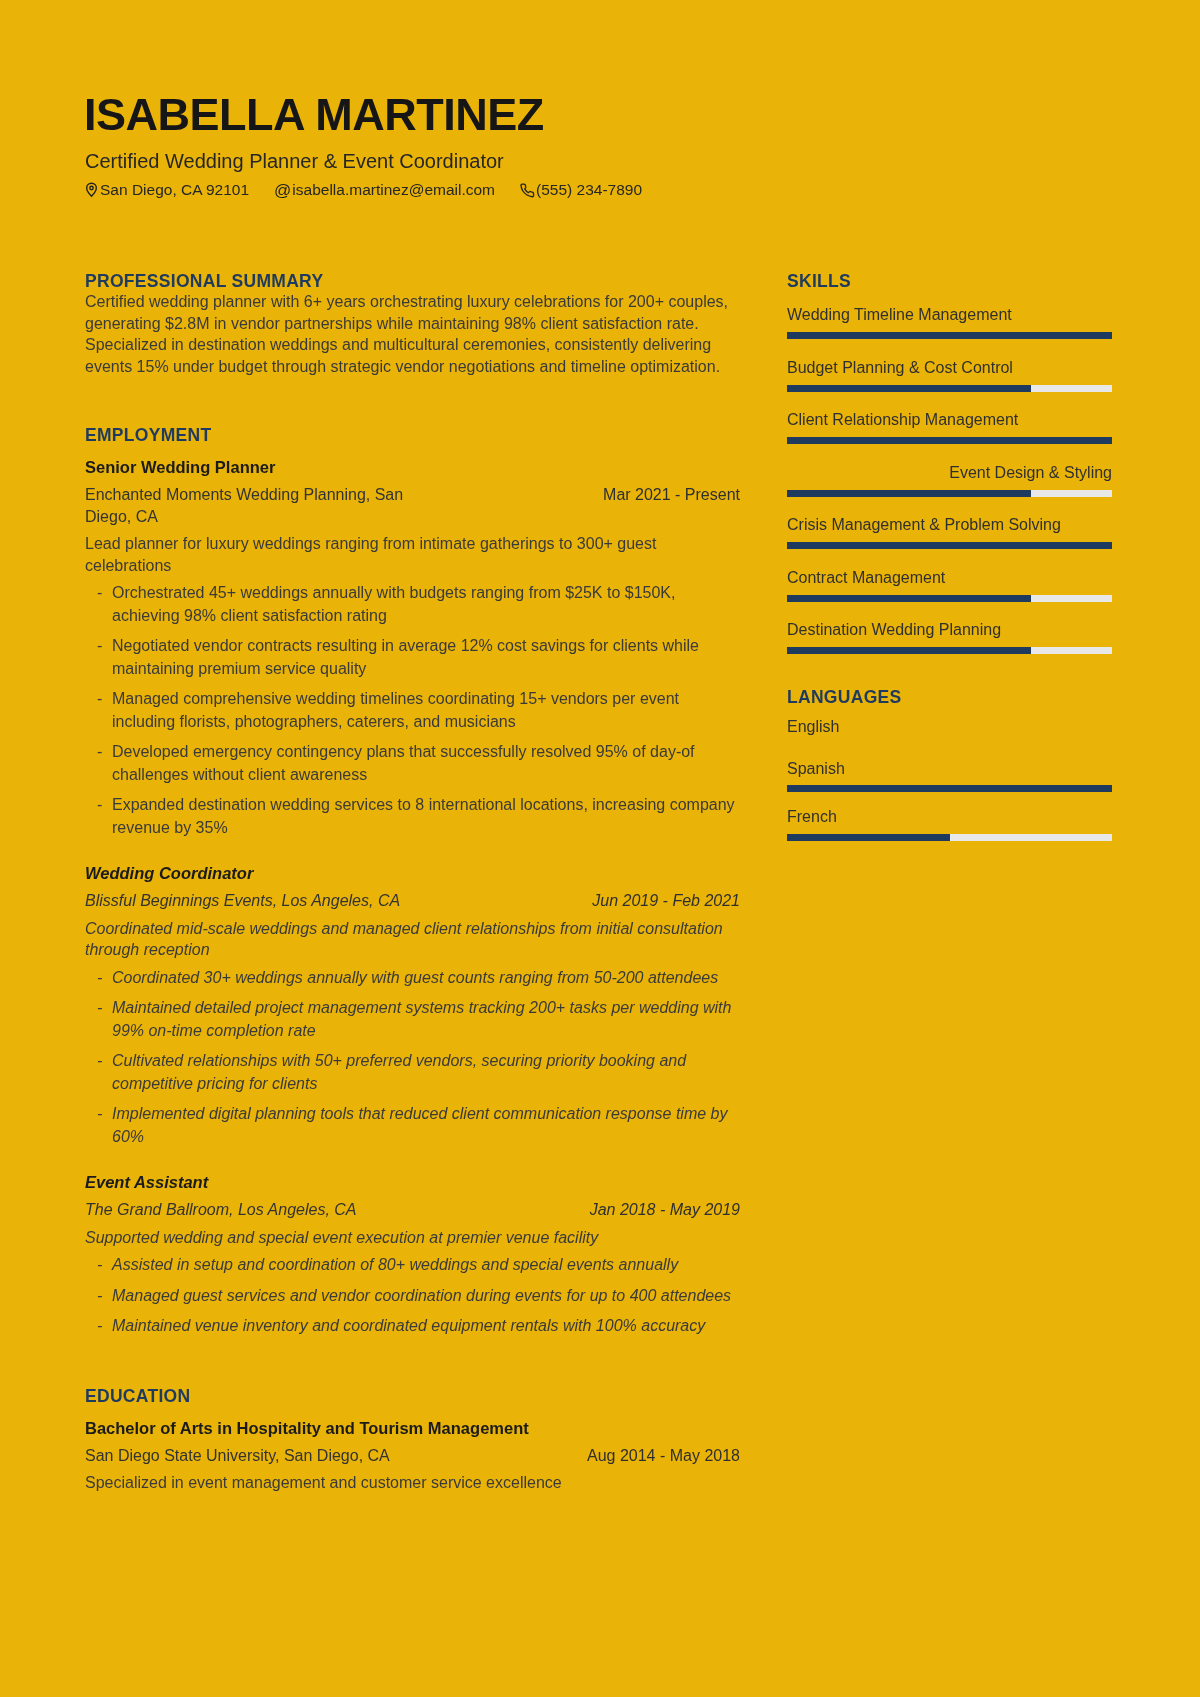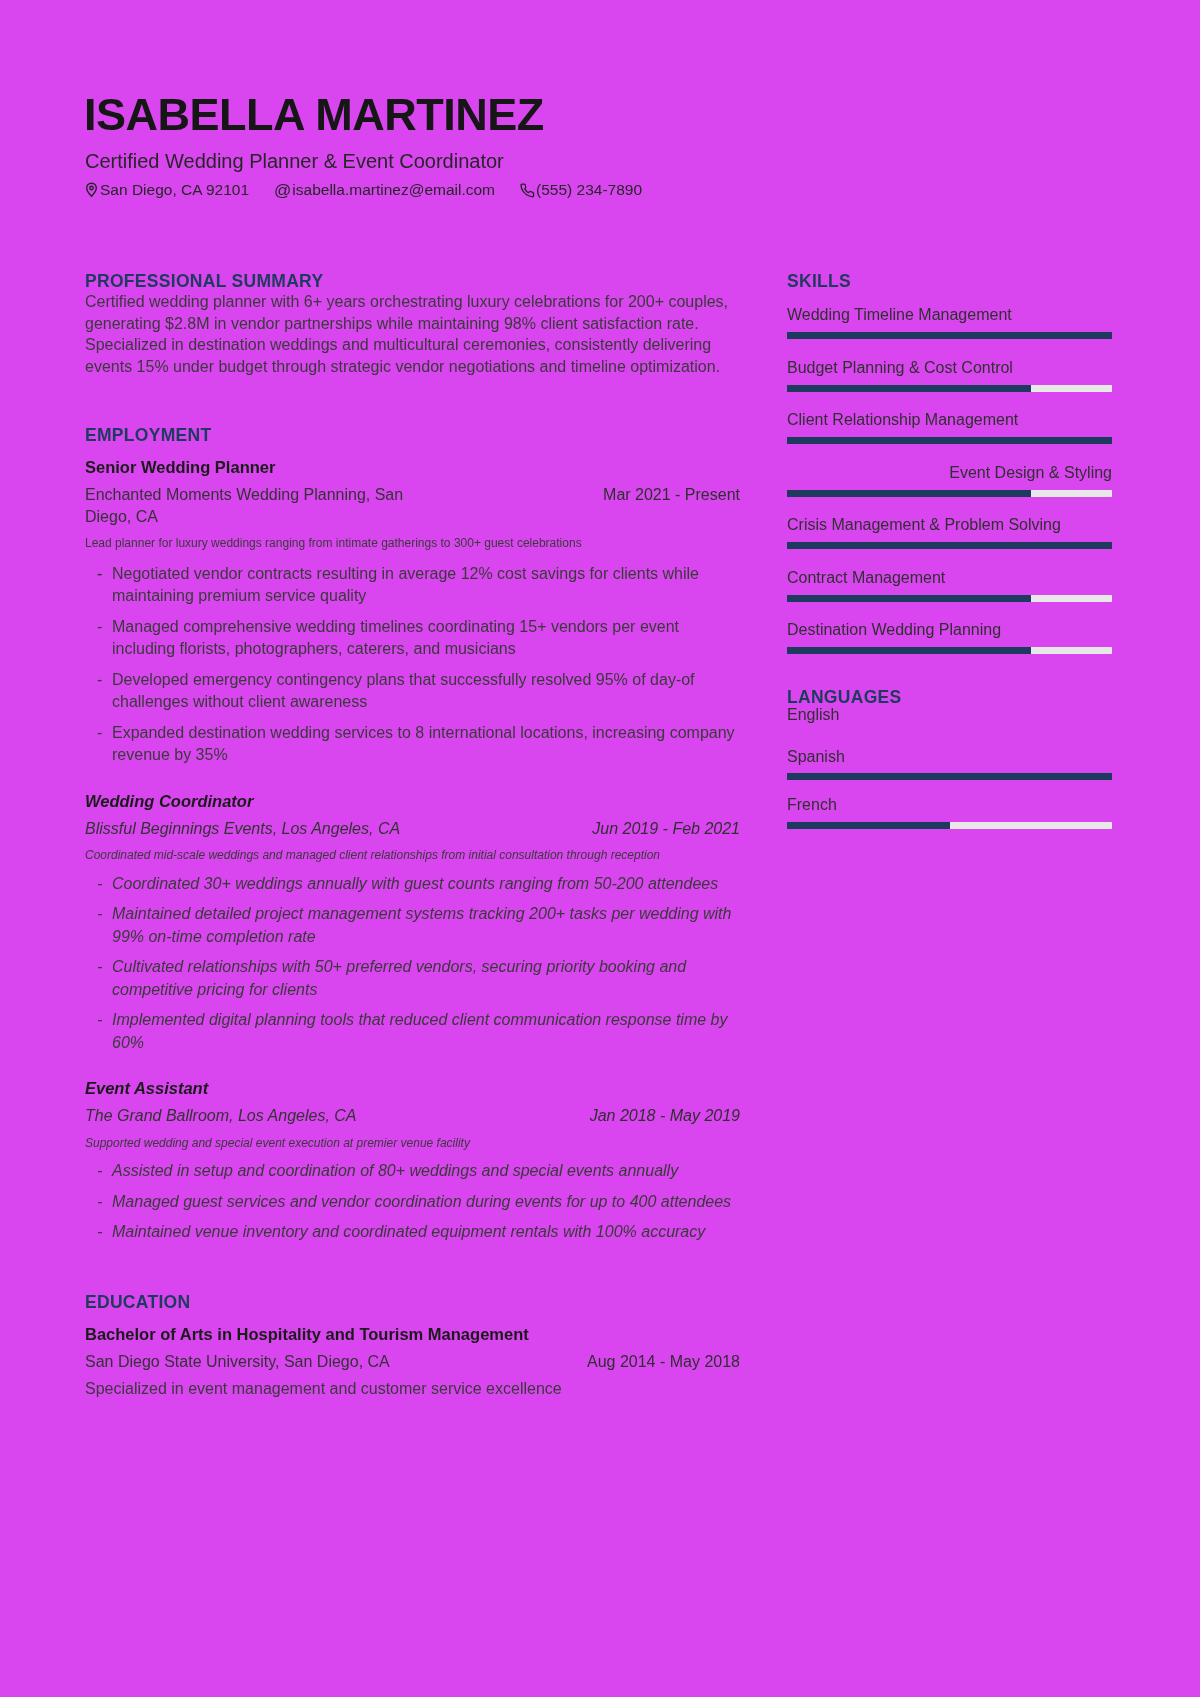--- a/index.html
+++ b/index.html
@@ -1,16 +1,16 @@
 <!DOCTYPE html>
 <html><head>
 <meta charset="utf-8">
 <style>
   html,body{margin:0;padding:0;background:#ffffff;}
-  .page{position:relative;width:1200px;height:1697px;background:#d946ef;overflow:hidden;
+  .page{position:relative;width:1200px;height:1697px;background:#eab308;overflow:hidden;
         font-family:"Liberation Sans","DejaVu Sans",sans-serif;color:#3a3a3a;}
 
   
   .name{position:absolute;left:84px;top:92px;font-size:45px;line-height:46px;font-weight:700;
         letter-spacing:-0.5px;color:#161616;white-space:nowrap;}
   .subtitle{position:absolute;left:85px;top:149px;font-size:20px;line-height:24px;color:#262626;white-space:nowrap;}
   .contact{position:absolute;left:84px;top:181px;display:flex;align-items:center;gap:25px;
            font-size:15.5px;color:#262626;}
   .contact .citem{display:flex;align-items:center;gap:1px;text-align:center;}
   .contact .icn{display:flex;align-items:center;}
@@ -23,36 +23,36 @@
 
   
   .summary-text{font-size:16px;line-height:21.5px;color:#3a3a3a;}
   .employment{margin-top:48px;}
   .job{margin-top:12px;}
   .job + .job{margin-top:24px;font-style:italic;}
   .job-title{font-size:16.5px;line-height:20px;font-weight:700;color:#1b1b1b;}
   .meta{display:flex;justify-content:space-between;margin-top:7px;font-size:16px;line-height:21.5px;color:#333333;}
   .company{max-width:360px;}
   .dates{white-space:nowrap;margin-left:auto;text-align:right;color:#2f2f2f;}
-  .lead{margin-top:6px;font-size:12px;line-height:21.5px;color:#3a3a3a;}
+  .lead{margin-top:6px;font-size:16px;line-height:21.5px;color:#3a3a3a;}
   .bullets{margin-top:6px;}
   .bullet{position:relative;padding-left:27px;margin-bottom:8px;font-size:16px;line-height:22.5px;color:#3a3a3a;}
   .bullet .dash{position:absolute;left:12px;top:0;}
   .education{margin-top:48px;}
   .degree{margin-top:12px;font-size:16.5px;line-height:20px;font-weight:700;color:#1b1b1b;}
   .edu-note{margin-top:6px;font-size:16px;line-height:21.5px;color:#3a3a3a;}
 
   
   .skill{margin-top:16px;}
   .skill-label,.lang-label{font-size:16px;line-height:16px;color:#303030;}
   .bar{margin-top:9px;height:7px;width:325px;background:#e8e8e8;margin-bottom:20.5px;}
   .bar .fill{height:7px;background:#1e3a5f;}
   .skill:first-of-type{margin-top:16px;}
   .languages-h{margin-top:32.5px;}
-  .lang{margin-top:0;}
+  .lang{margin-top:12px;}
   .lang + .lang{margin-top:26px;}
   .lang .bar{margin-top:8px;margin-bottom:0;}
   .lang.l-french .bar{margin-top:9px;}
   .lang.l-french{margin-top:17px;}
 </style>
 </head>
 <body>
 
 <div class="page">
 
@@ -91,21 +91,21 @@
       <h2 class="sec-h">EMPLOYMENT</h2>
 
       <div class="job">
         <div class="job-title">Senior Wedding Planner</div>
         <div class="meta">
           <div class="company">Enchanted Moments Wedding Planning, San Diego, CA</div>
           <div class="dates">Mar 2021 - Present</div>
         </div>
         <div class="lead">Lead planner for luxury weddings ranging from intimate gatherings to 300+ guest celebrations</div>
         <div class="bullets">
-          <div class="bullet"><span class="dash">-</span></div>
+          <div class="bullet"><span class="dash">-</span><span>Orchestrated 45+ weddings annually with budgets ranging from $25K to $150K, achieving 98% client satisfaction rating</span></div>
           <div class="bullet"><span class="dash">-</span><span>Negotiated vendor contracts resulting in average 12% cost savings for clients while maintaining premium service quality</span></div>
           <div class="bullet"><span class="dash">-</span><span>Managed comprehensive wedding timelines coordinating 15+ vendors per event including florists, photographers, caterers, and musicians</span></div>
           <div class="bullet"><span class="dash">-</span><span>Developed emergency contingency plans that successfully resolved 95% of day-of challenges without client awareness</span></div>
           <div class="bullet"><span class="dash">-</span><span>Expanded destination wedding services to 8 international locations, increasing company revenue by 35%</span></div>
         </div>
       </div>
 
       <div class="job">
         <div class="job-title">Wedding Coordinator</div>
         <div class="meta">

